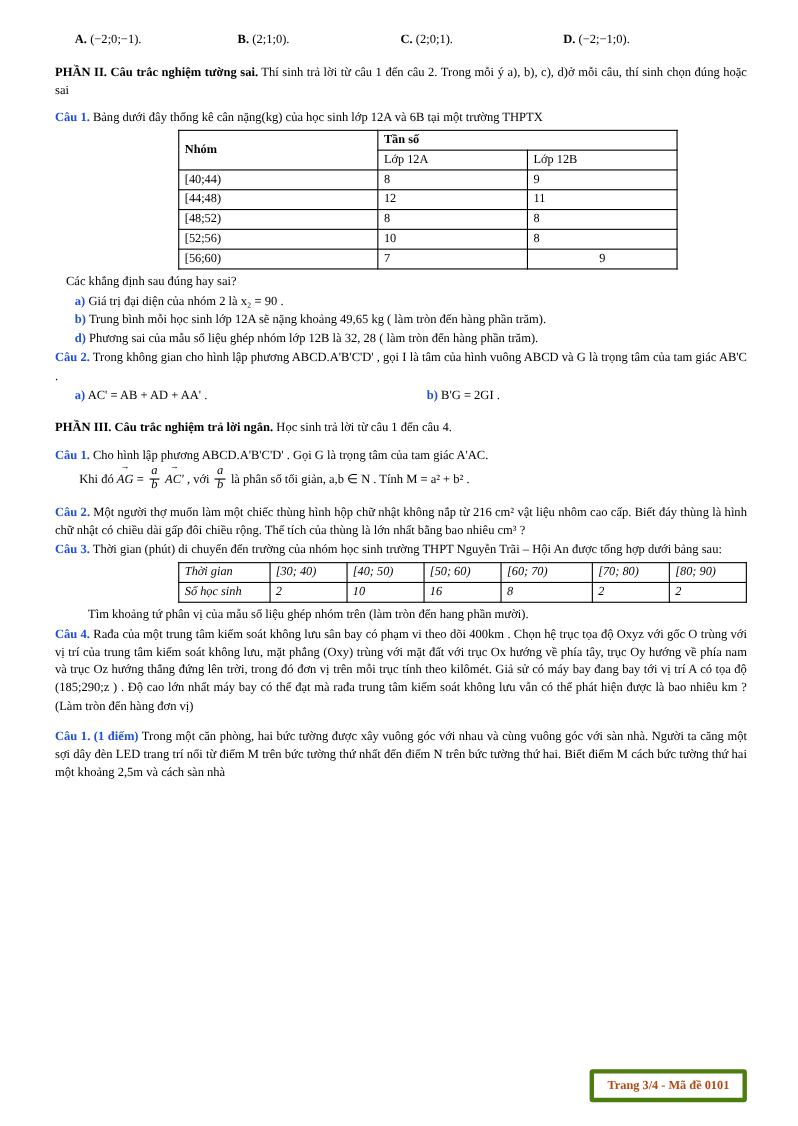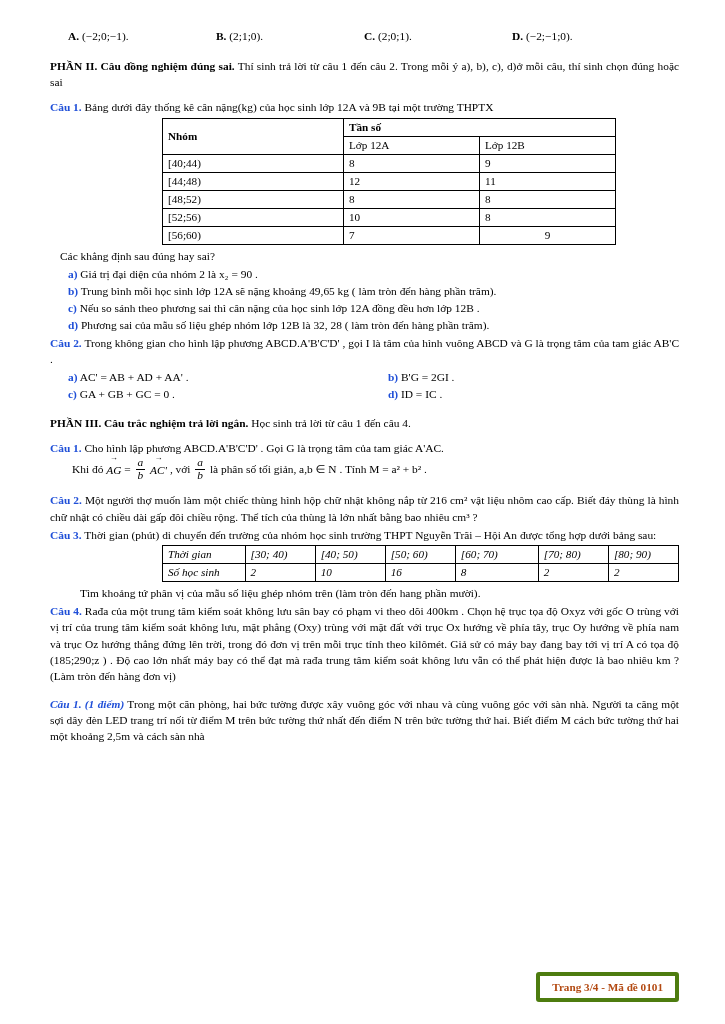--- a/index.html
+++ b/index.html
@@ -18,21 +18,21 @@
   .page {
     width: 725px;
     min-height: 1024px;
     box-sizing: border-box;
     padding: 28px 46px 20px 50px;
     position: relative;
   }
   .blue { color: #1f4fd8; }
   .bold { font-weight: bold; }
   .ital { font-style: italic; }
-  .bi { font-weight: bold; font-style: italic; }
+  .bi { font-weight: bold; }
 
   
   .answer-row {
     display: flex;
     margin: 2px 0 16px 0;
     padding-left: 18px;
   }
   .answer-row .opt {
     width: 148px;
     white-space: nowrap;
@@ -143,25 +143,25 @@
       <span class="lbl">C.</span>
       <span>(2;0;1).</span>
     </div>
     <div class="opt">
       <span class="lbl">D.</span>
       <span>(−2;−1;0).</span>
     </div>
   </div>
 
   <div class="para">
-    <span class="bold">PHẦN II. Câu đồng nghiệm đúng sai.</span><span> Thí sinh trả lời từ câu 1 đến câu 2. Trong mỗi ý a), b), c), d)ở mỗi câu, thí sinh chọn đúng hoặc sai</span>
+    <span class="bold">PHẦN II. Câu trắc nghiệm tường sai.</span><span> Thí sinh trả lời từ câu 1 đến câu 2. Trong mỗi ý a), b), c), d)ở mỗi câu, thí sinh chọn đúng hoặc sai</span>
   </div>
 
   <div class="para spaced">
-    <span class="bold blue">Câu 1.</span><span> Bảng dưới đây thống kê cân nặng(kg) của học sinh lớp 12A và 9B tại một trường THPTX</span>
+    <span class="bold blue">Câu 1.</span><span> Bảng dưới đây thống kê cân nặng(kg) của học sinh lớp 12A và 6B tại một trường THPTX</span>
   </div>
 
   <table class="doc">
     <tbody>
         <tr>
       <td class="hd" rowspan="2" style="width:170px;">Nhóm</td>
       <td class="hd" colspan="2" style="width:250px;">Tần số</td>
     </tr>
     <tr>
       <td style="width:125px;">Lớp 12A</td>
@@ -199,50 +199,36 @@
 
   <div class="sub-item">
     <span class="lbl">a)</span>
     <span>Giá trị đại diện của nhóm 2 là x₂ = 90 .</span>
   </div>
   <div class="sub-item">
     <span class="lbl">b)</span>
     <span>Trung bình mỗi học sinh lớp 12A sẽ nặng khoảng 49,65 kg ( làm tròn đến hàng phần trăm).</span>
   </div>
   <div class="sub-item">
-    <span class="lbl">c)</span>
-    <span>Nếu so sánh theo phương sai thì cân nặng của học sinh lớp 12A đồng đều hơn lớp 12B .</span>
-  </div>
-  <div class="sub-item">
     <span class="lbl">d)</span>
     <span>Phương sai của mẫu số liệu ghép nhóm lớp 12B là 32, 28 ( làm tròn đến hàng phần trăm).</span>
   </div>
 
   <div class="para">
     <span class="bold blue">Câu 2.</span><span> Trong không gian cho hình lập phương ABCD.A'B'C'D' , gọi I là tâm của hình vuông ABCD và G là trọng tâm của tam giác AB'C .</span>
   </div>
 
   <div class="two-col">
     <div class="c1">
       <span class="lbl">a)</span>
       <span>AC' = AB + AD + AA' .</span>
     </div>
     <div class="c2">
       <span class="lbl">b)</span>
       <span>B'G = 2GI .</span>
-    </div>
-  </div>
-  <div class="two-col">
-    <div class="c1">
-      <span class="lbl">c)</span>
-      <span>GA + GB + GC = 0 .</span>
-    </div>
-    <div class="c2">
-      <span class="lbl">d)</span>
-      <span>ID = IC .</span>
     </div>
   </div>
 
   <div class="para hd-line">
     <span class="bold">PHẦN III. Câu trắc nghiệm trả lời ngắn.</span><span> Học sinh trả lời từ câu 1 đến câu 4.</span>
   </div>
 
   <div class="para spaced">
     <span class="bold blue">Câu 1.</span><span> Cho hình lập phương ABCD.A'B'C'D' . Gọi G là trọng tâm của tam giác A'AC.</span>
   </div>

